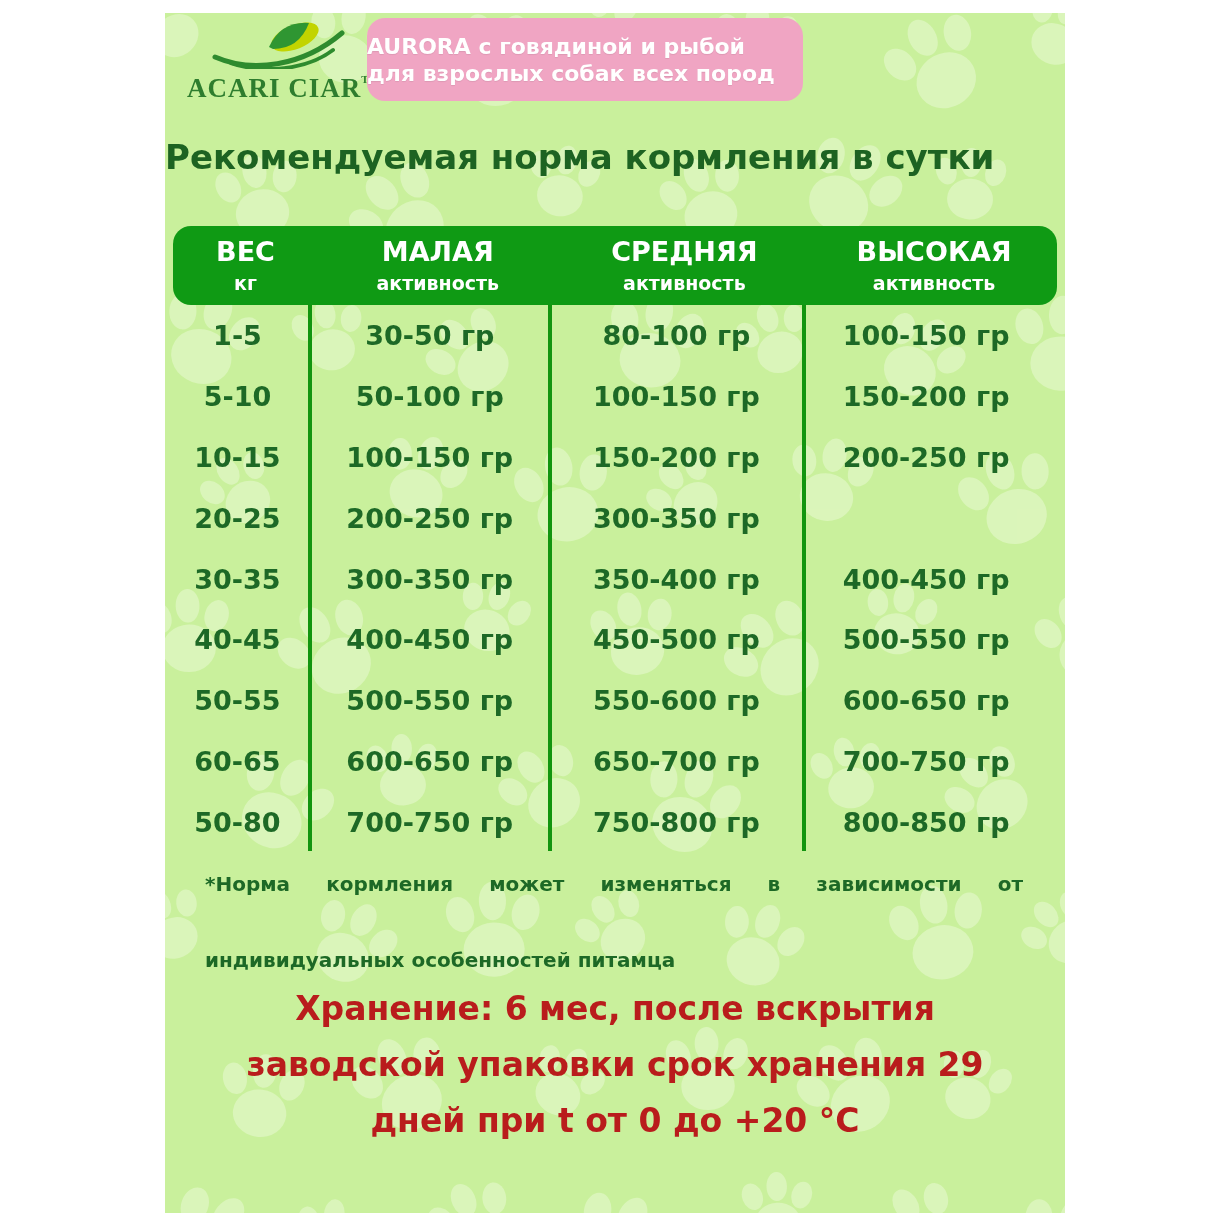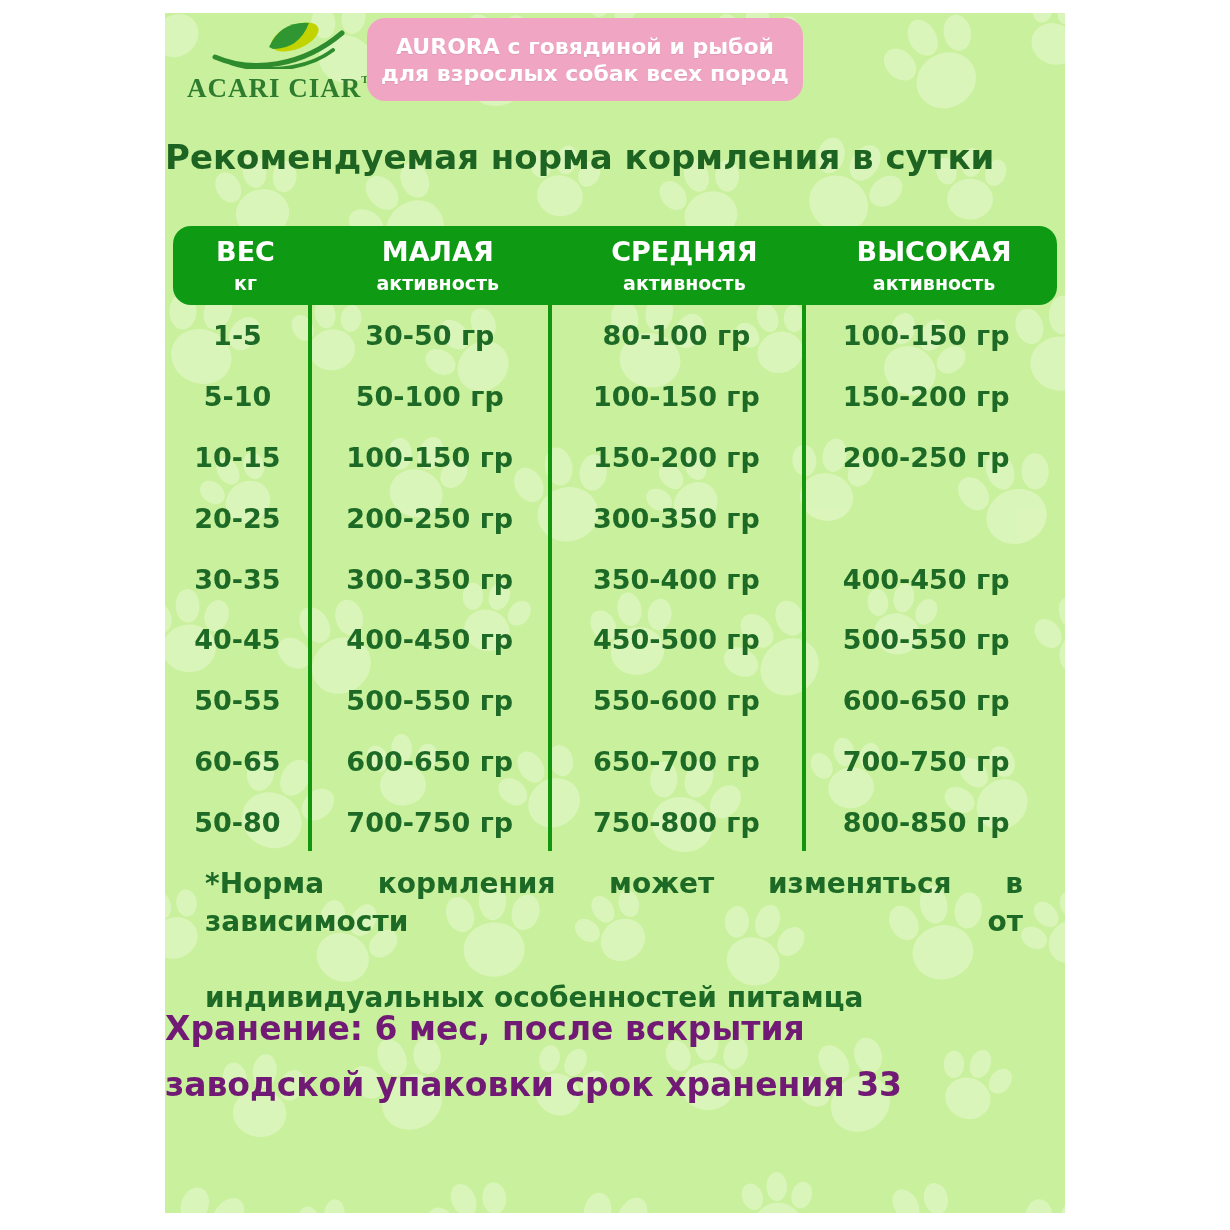--- a/index.html
+++ b/index.html
@@ -18,21 +18,21 @@
   .logo-text {
     font-family: "Liberation Serif", "DejaVu Serif", serif;
     font-weight: bold; font-size: 27px; color: #2e7d2e; letter-spacing: 1px; white-space: nowrap;
   }
   .logo-tm { font-size: 11px; vertical-align: 14px; letter-spacing: 0; }
 
   
   .banner {
     position: absolute; left: 202px; top: 5px; width: 436px; height: 83px;
     background: #f0a5c3; border-radius: 18px;
-    display: flex; flex-direction: column; align-items: center; justify-content: center; gap: 2px;
+    display: flex; flex-direction: column; align-items: flex-start; justify-content: center; gap: 2px;
   }
   .banner div {
     color: #ffffff; font-weight: bold; font-size: 22px; white-space: nowrap;
     text-shadow: 0 1px 1px rgba(0,0,0,0.08);
   }
 
   
   .title {
     position: absolute; left: 0; top: 124px; width: 764px; text-align: center;
     color: #1d6322; font-weight: bold; font-size: 34px; white-space: nowrap;
@@ -49,26 +49,26 @@
   .t-head .h2 { color: #ffffff; font-weight: bold; font-size: 19px; line-height: 1; }
 
   
   .t-body { position: absolute; left: 0; top: 292px; width: 884px; height: 548px; display: flex; flex-direction: column; }
   .t-row { flex: 1; display: grid; grid-template-columns: 16.4% 27.1% 28.7% 27.8%; align-items: center; }
   .t-cell { text-align: center; color: #1d6926; font-weight: bold; font-size: 27px; white-space: nowrap; }
   .v-div { position: absolute; top: 0; width: 4px; height: 546px; background: #12950f; }
   .v-div.d1 { left: 143px; } .v-div.d2 { left: 383px; } .v-div.d3 { left: 637px; }
 
   
-  .footnote { position: absolute; left: 40px; top: 852px; width: 818px; color: #1d6926; font-weight: bold; font-size: 28px; line-height: 38px; }
+  .footnote { position: absolute; left: 40px; top: 852px; width: 818px; color: #1d6926; font-weight: bold; font-size: 20px; line-height: 38px; }
   .footnote .jline { text-align: justify; }
   .footnote .jline::after { content: ""; display: inline-block; width: 100%; height: 0; }
 
   
-  .storage { position: absolute; left: 0; top: 988px; width: 900px; color: #701a75; font-weight: bold; font-size: 33px; line-height: 56px; }
+  .storage { position: absolute; left: 0; top: 968px; width: 900px; text-align: center; color: #b91c1c; font-weight: bold; font-size: 33px; line-height: 56px; }
   .storage div { white-space: nowrap; }
 </style>
 </head>
 <body>
 
 <div class="page">
   <div class="panel">
 
     <svg class="paw-layer" id="paw-layer" width="900" height="1200" viewBox="0 0 900 1200" xmlns="http://www.w3.org/2000/svg">
       <defs>
@@ -241,18 +241,19 @@
           </div>
         </div>
 
       <div class="footnote">
         <div class="jline">*Норма кормления может изменяться в зависимости от</div>
         <div>индивидуальных особенностей питамца</div>
       </div>
 
       <div class="storage">
         <div>Хранение: 6 мес, после вскрытия</div>
-        <div>заводской упаковки срок хранения 33</div>
+        <div>заводской упаковки срок хранения 29</div>
+        <div>дней при t от 0 до +20 °C</div>
       </div>
 
     </div>
   </div>
 </div>
 
 </body></html>

